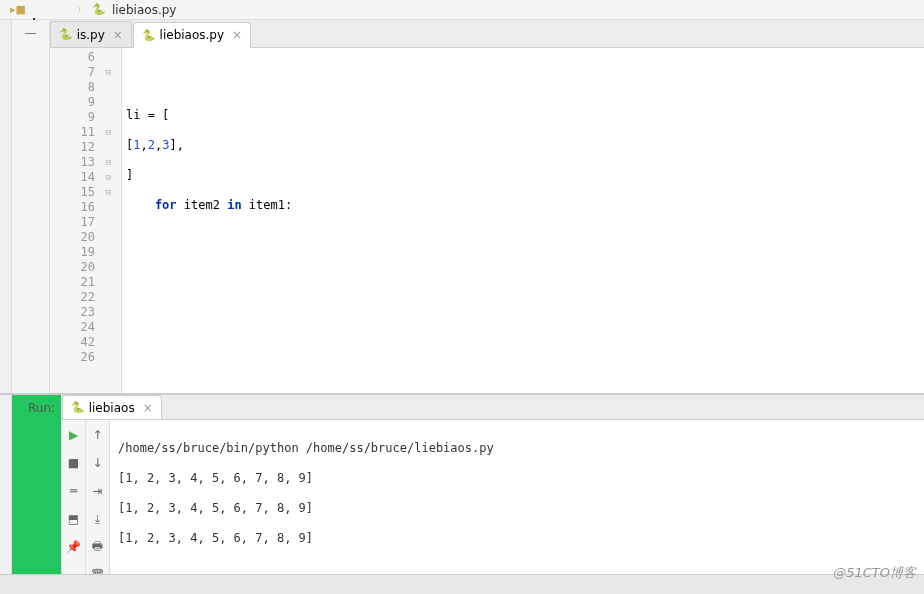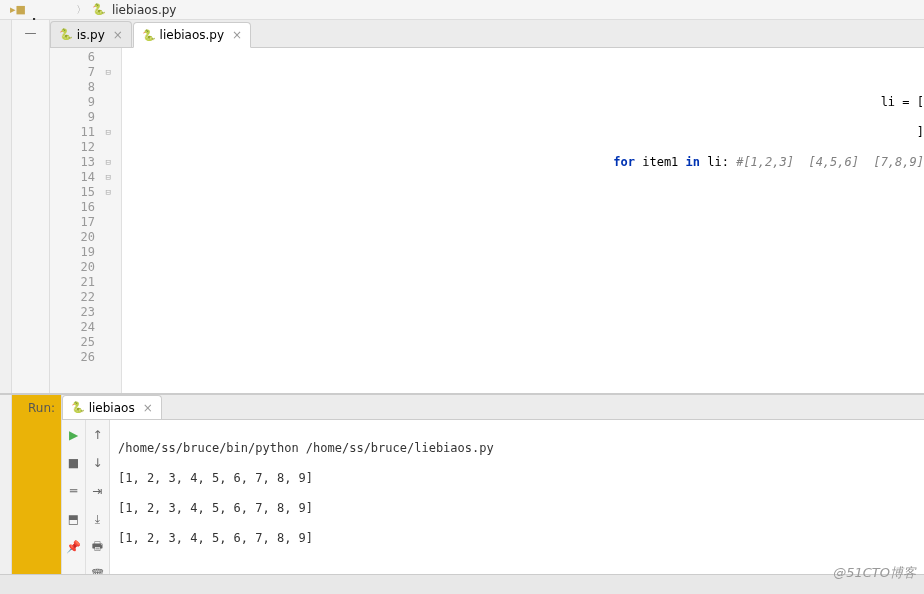--- a/index.html
+++ b/index.html
@@ -90,43 +90,42 @@
     .fold-marks {
       position: absolute;
       right: 10px;
       top: 2px;
       font-size: 9px;
       color: #aaa;
       line-height: 15px;
     }
     .code {
       flex: 1;
-      padding: 2px 0 0 4px;
+      padding: 15px 0 0 4px;
       font-family: "DejaVu Sans Mono", monospace;
       font-size: 12px;
       line-height: 15px;
       white-space: pre;
       position: relative;
-      text-align: right;
     }
     .code-line { height: 15px; }
     .kw { color: #0033b3; font-weight: bold; }
     .num { color: #1750eb; }
     .builtin { color: #000; }
     .comment { color: #808080; font-style: italic; }
     .run-panel {
       display: flex;
       height: 180px;
       border-top: 1px solid #ccc;
       background: #fff;
     }
     .run-label {
       width: 50px;
       padding: 6px 4px 0 16px;
-      background: #eab308;
+      background: #22c55e;
       border-right: 1px solid #ddd;
       color: #555;
     }
     .run-tabs {
       height: 26px;
       border-bottom: 1px solid #ccc;
       display: flex;
       align-items: center;
       background: #ececec;
     }
@@ -235,40 +234,41 @@
         <div>15</div>
         <div>16</div>
         <div>17</div>
         <div>20</div>
         <div>19</div>
         <div>20</div>
         <div>21</div>
         <div>22</div>
         <div>23</div>
         <div>24</div>
-        <div>25</div>
+        <div>42</div>
         <div>26</div>
         <div class="fold-marks">
           <div>&nbsp;</div>
             <div>⊟</div>
             <div>&nbsp;</div>
             <div>&nbsp;</div>
             <div>&nbsp;</div>
             <div>⊟</div>
             <div>&nbsp;</div>
             <div>⊟</div>
             <div>⊟</div>
             <div>⊟</div>
         </div>
       </div>
       <div class="code">
 <div class="code-line"></div>
 <div class="code-line"><span>li = [</span></div>
+<div class="code-line">[<span class="num">1</span>,<span class="num">2</span>,<span class="num">3</span>],</div>
 <div class="code-line"><span>]</span></div>
-<div class="code-line"><span class="kw">for</span><span> item1 </span><span class="kw">in</span><span> li: </span><span class="comment">#[1,2,3]  [4,5,6]  [7,8,9]</span></div>
+<div class="code-line"><span class="kw">    for</span><span> item2 </span><span class="kw">in</span><span> item1:</span></div>
 
 
 
 
 
 
 
 
 
 

